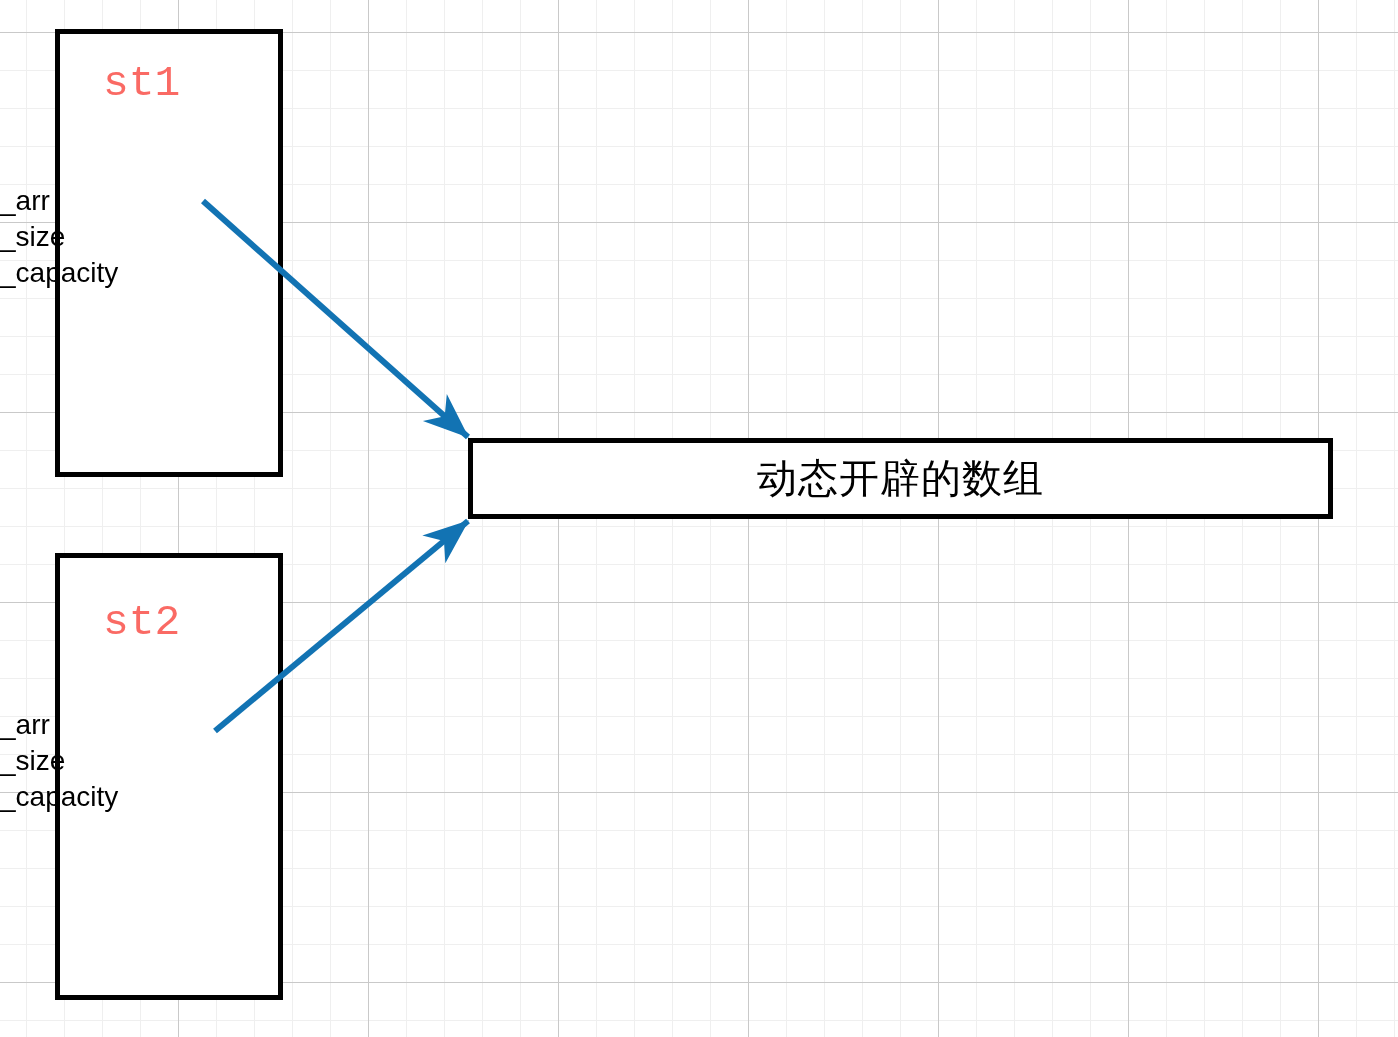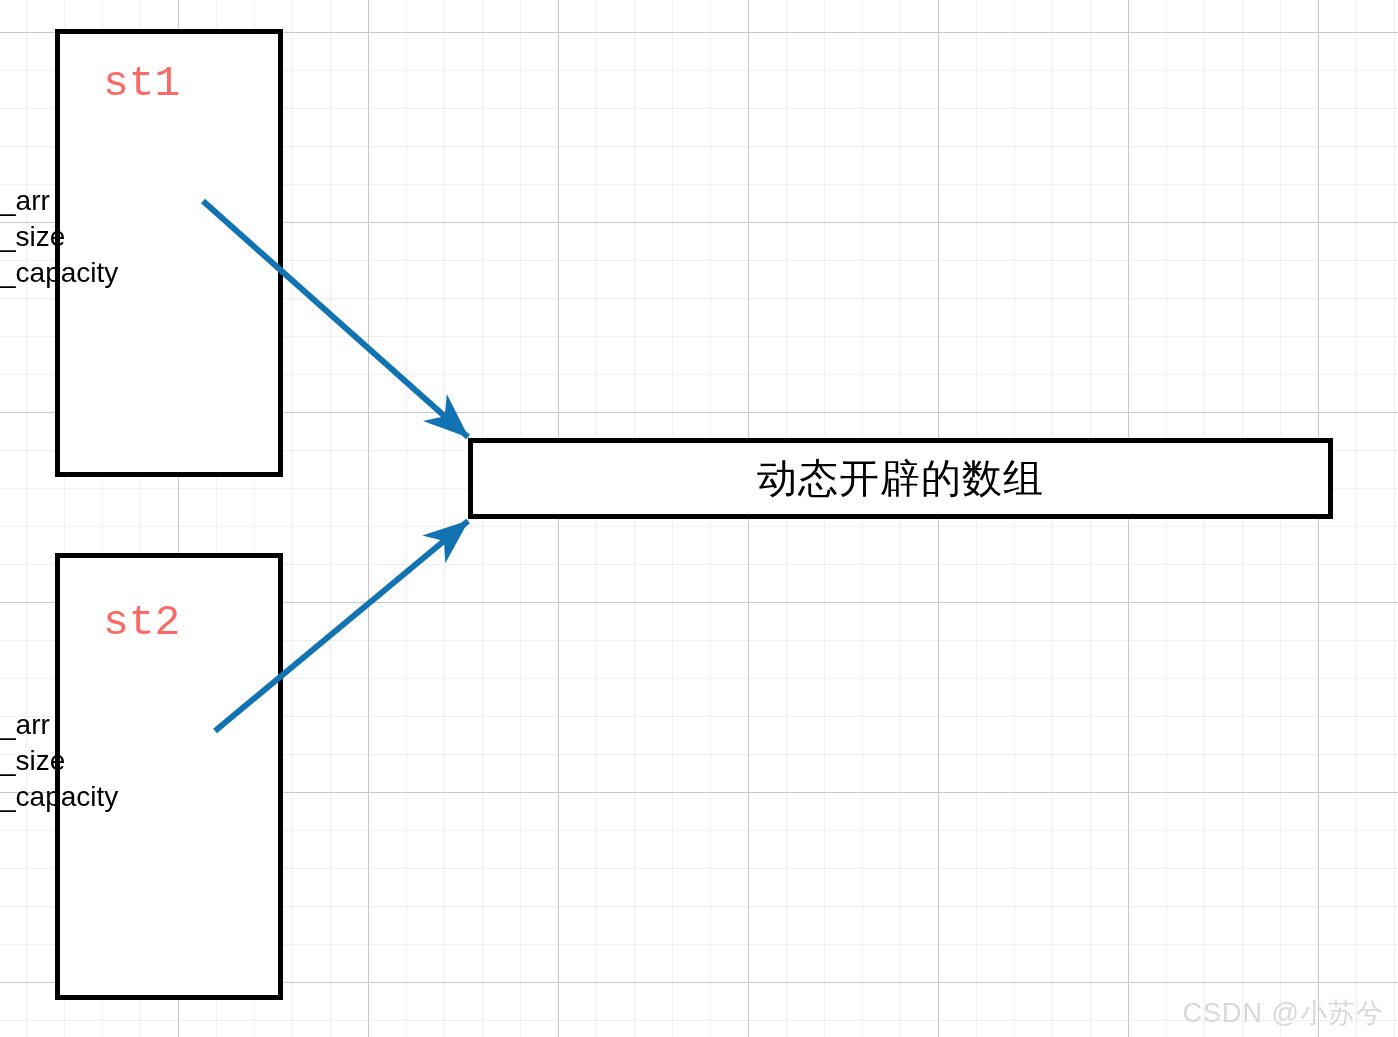--- a/index.html
+++ b/index.html
@@ -124,15 +124,14 @@
       <marker id="head-blue" markerWidth="9" markerHeight="9" refX="7.4" refY="3.1" orient="auto" markerUnits="strokeWidth">
         <path d="M0,0.1 L7.6,3.1 L0,6.1 L2.2,3.1 Z" fill="#1273b3"></path>
       </marker>
     </defs>
 
     <line x1="203" y1="201" x2="468" y2="437" stroke="#1273b3" stroke-width="6" marker-end="url(#head-blue)"></line>
 
     <line x1="215" y1="731" x2="468" y2="521" stroke="#1273b3" stroke-width="6" marker-end="url(#head-blue)"></line>
   </svg>
 
-  <div class="watermark">CSDN @小苏兮</div>
 
 </div>
 
 </body></html>

